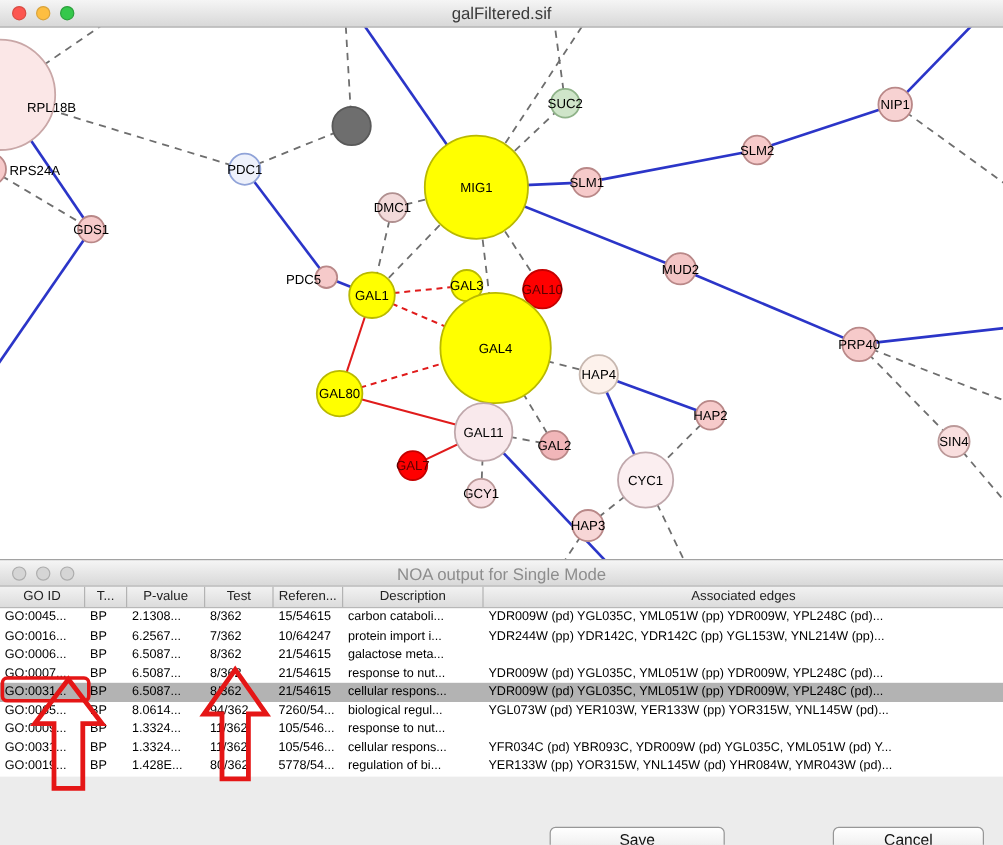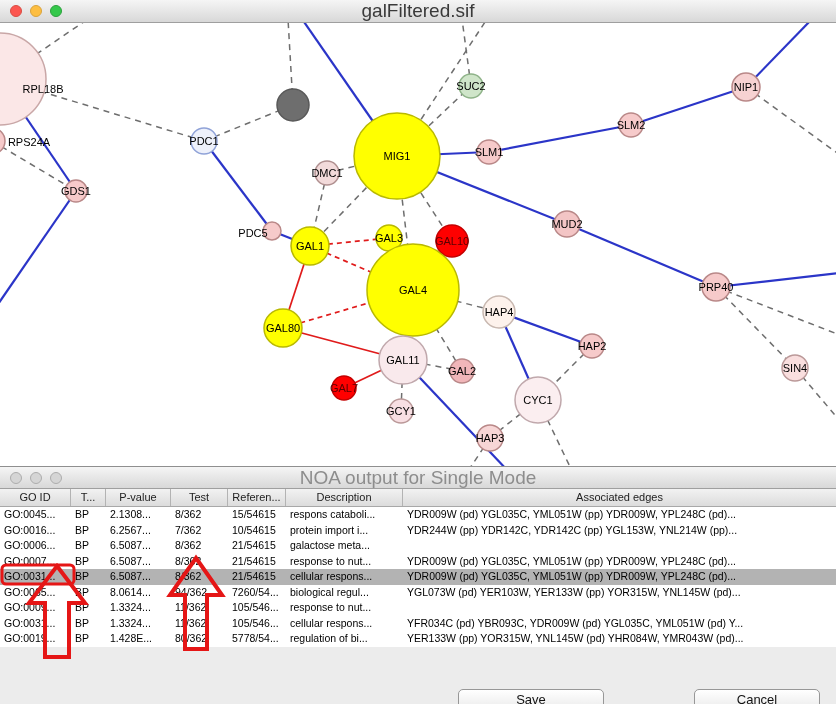--- a/index.html
+++ b/index.html
@@ -8,21 +8,21 @@
     background:#e8e8e8;font-family:"Liberation Sans",sans-serif;
     -webkit-font-smoothing:antialiased;
   }
   .window{position:absolute;left:0;width:836px;}
   .titlebar{
     height:22px;position:relative;
     background:linear-gradient(#f5f5f5,#d8d8d8);
     border-bottom:1px solid #9f9f9f;
     display:flex;align-items:center;justify-content:center;
   }
-  .titlebar .title{font-size:19px;color:#3a3a3a;}
+  .titlebar .title{font-size:14px;color:#3a3a3a;}
   .titlebar.inactive .title{color:#8d8d8d;}
   .lights{position:absolute;left:10px;top:5px;display:flex;gap:8px;}
   .light{width:12px;height:12px;border-radius:50%;box-sizing:border-box;}
   .light.close{background:#fc5650;border:1px solid #d94c43;}
   .light.min{background:#fdbe41;border:1px solid #d9a33c;}
   .light.max{background:#35c84b;border:1px solid #2ca13d;}
   .light.gray{background:#d5d5d5;border:1px solid #adadad;}
 
   #network-window{top:0;height:466px;background:#fff;}
   #network-canvas{display:block;background:#ffffff;}
@@ -208,29 +208,29 @@
         <div class="hcell col-5">Description</div>
         <div class="hcell col-6">Associated edges</div>
       </div>
     <div id="noa-body">
         <div class="trow">
           <div class="cell col-0">GO:0045...</div>
           <div class="cell col-1">BP</div>
           <div class="cell col-2">2.1308...</div>
           <div class="cell col-3">8/362</div>
           <div class="cell col-4">15/54615</div>
-          <div class="cell col-5">respons cataboli...</div>
+          <div class="cell col-5">carbon cataboli...</div>
           <div class="cell col-6">YDR009W (pd) YGL035C, YML051W (pp) YDR009W, YPL248C (pd)...</div>
         </div>
         <div class="trow">
           <div class="cell col-0">GO:0016...</div>
           <div class="cell col-1">BP</div>
           <div class="cell col-2">6.2567...</div>
           <div class="cell col-3">7/362</div>
-          <div class="cell col-4">10/54615</div>
+          <div class="cell col-4">10/64247</div>
           <div class="cell col-5">protein import i...</div>
           <div class="cell col-6">YDR244W (pp) YDR142C, YDR142C (pp) YGL153W, YNL214W (pp)...</div>
         </div>
         <div class="trow">
           <div class="cell col-0">GO:0006...</div>
           <div class="cell col-1">BP</div>
           <div class="cell col-2">6.5087...</div>
           <div class="cell col-3">8/362</div>
           <div class="cell col-4">21/54615</div>
           <div class="cell col-5">galactose meta...</div>

